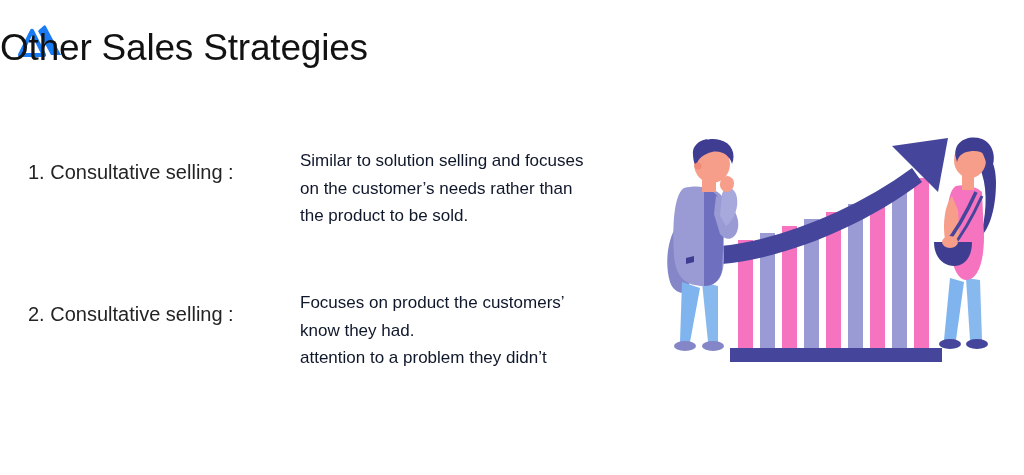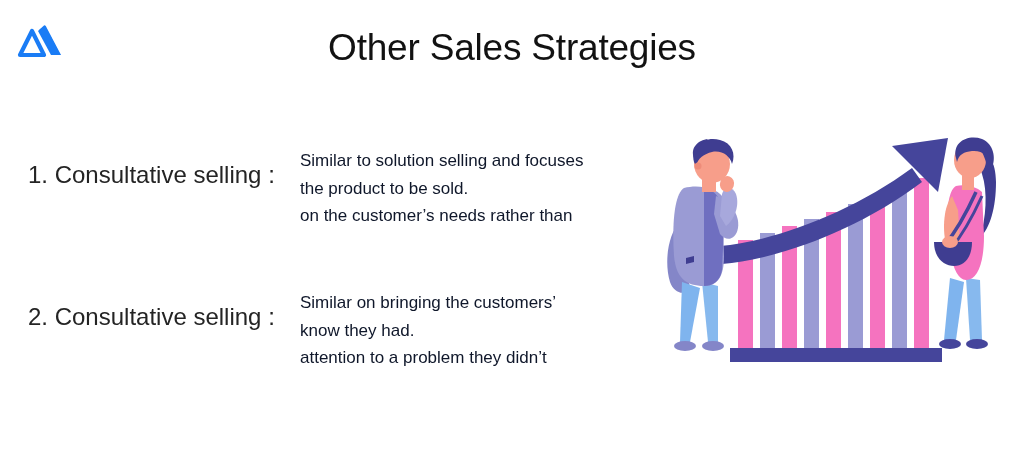--- a/index.html
+++ b/index.html
@@ -30,21 +30,21 @@
     width: 48px;
     height: 44px;
   }
 
   
   .slide-title {
     position: absolute;
     left: 0;
     top: 28px;
     width: 1024px;
-    text-align: center;
+    text-align: left;
     font-size: 37px;
     font-weight: 400;
     color: #121212;
     letter-spacing: -0.2px;
     line-height: 1.1;
   }
 
   
   .content {
     position: absolute;
@@ -57,21 +57,21 @@
     display: flex;
     align-items: flex-start;
     min-height: 120px;
   }
   .row + .row {
     margin-top: 22px;
   }
   .item-label {
     width: 300px;
     flex: 0 0 300px;
-    font-size: 24px;
+    font-size: 20px;
     font-weight: 400;
     color: #242424;
     line-height: 1.35;
     padding-top: 34px;
     padding-left: 28px;
     box-sizing: border-box;
     white-space: nowrap;
   }
   .item-label .num {
     display: inline-block;
@@ -123,32 +123,32 @@
 
   <div class="content">
 
     <div class="row">
       <div class="item-label">
         <span class="num">1.</span>
         <span>Consultative selling :</span>
       </div>
       <div class="item-desc">
         <span class="line">Similar to solution selling and focuses</span>
+        <span class="line">on the customer’s needs rather than</span>
         <span class="line">the product to be sold.</span>
-        <span class="line">on the customer’s needs rather than</span>
       </div>
     </div>
 
     <div class="row">
       <div class="item-label">
         <span class="num">2.</span>
         <span>Consultative selling :</span>
       </div>
       <div class="item-desc">
-        <span class="line">Similar on bringing the customers’</span>
+        <span class="line">Focuses on product the customers’</span>
         <span class="line">know they had.</span>
         <span class="line">attention to a problem they didn’t</span>
       </div>
     </div>
 
   </div>
 
   <div class="illustration">
     <svg width="360" height="240" viewBox="0 0 360 240" xmlns="http://www.w3.org/2000/svg">
 

